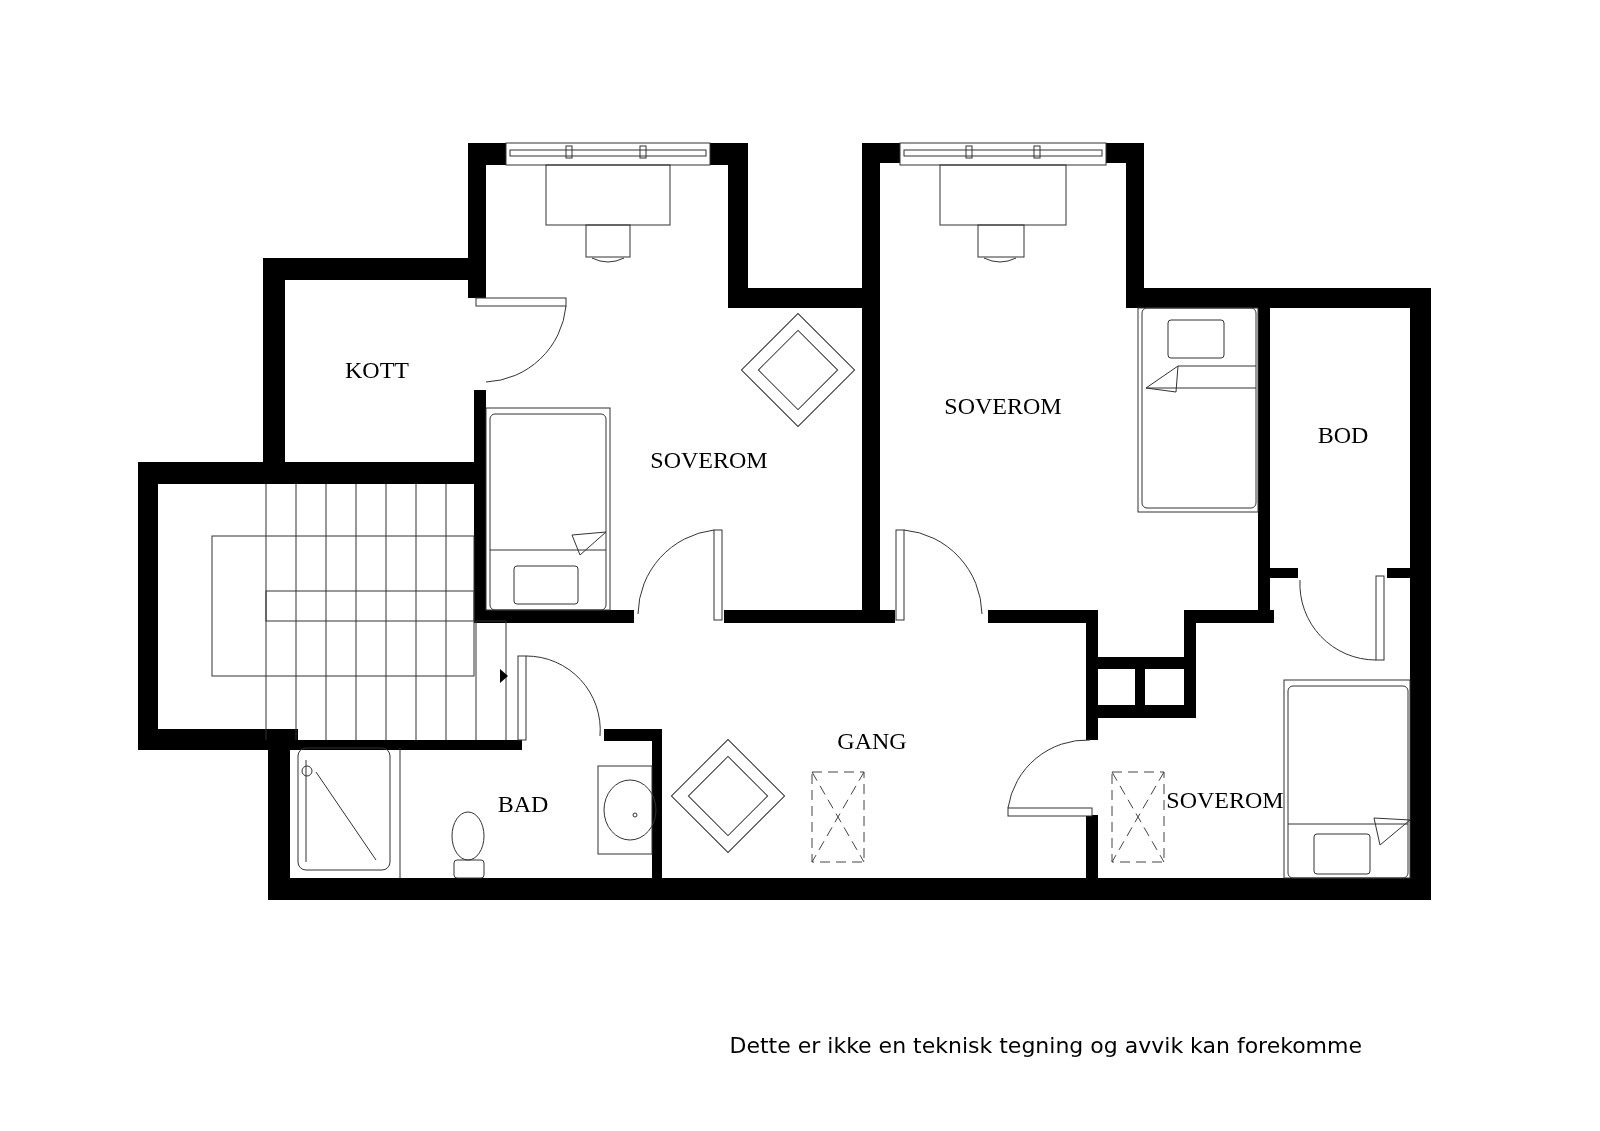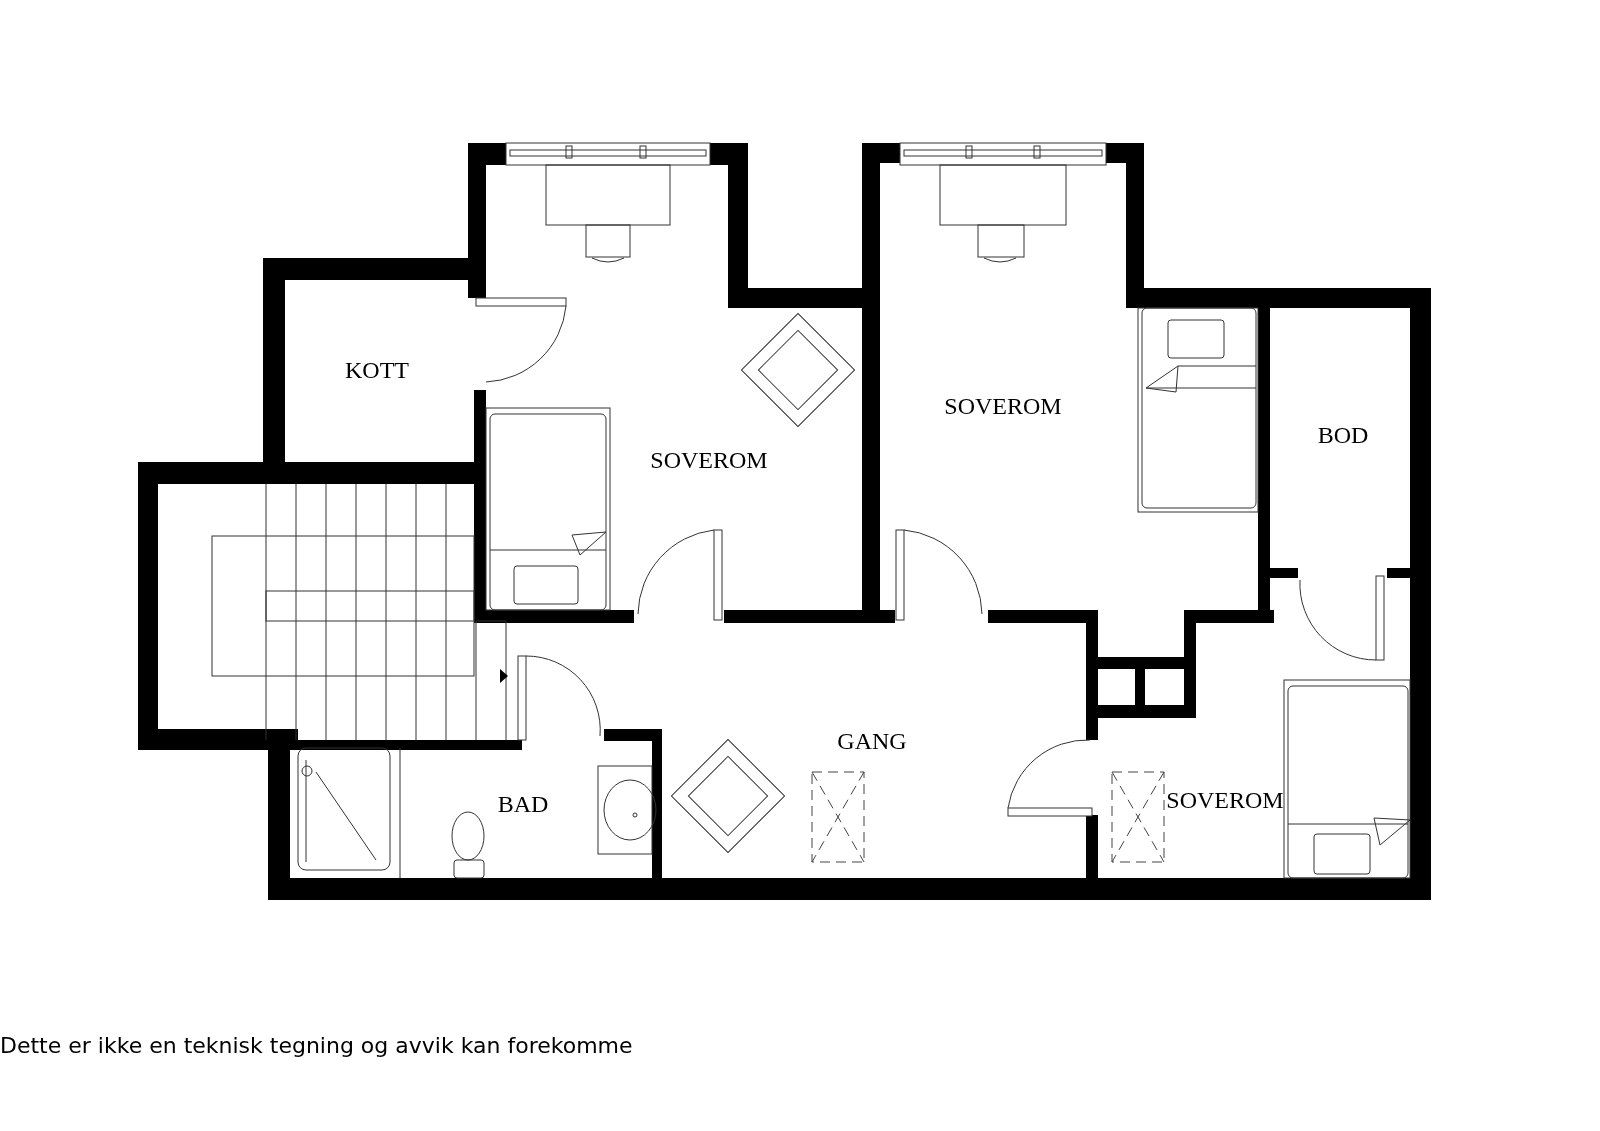--- a/index.html
+++ b/index.html
@@ -3,21 +3,21 @@
 <meta charset="utf-8">
 <style>
   html,body{margin:0;padding:0;background:#ffffff;}
   body{width:1600px;height:1131px;position:relative;overflow:hidden;}
   #plan{position:absolute;left:0;top:0;width:1600px;height:1131px;}
   .wall{fill:#000000;}
   .thin{fill:none;stroke:#333333;stroke-width:1;}
   .thin2{fill:#ffffff;stroke:#333333;stroke-width:1;}
   .dash{fill:none;stroke:#444444;stroke-width:1;stroke-dasharray:10 6;}
   .room-label{font-family:"Liberation Serif","DejaVu Serif",serif;font-size:24px;fill:#000000;text-anchor:middle;transform-box:fill-box;}
-  #disclaimer{position:absolute;left:0;top:1033px;width:1362px;text-align:left;
+  #disclaimer{position:absolute;left:0;top:1033px;width:1362px;text-align:right;
     font-family:"DejaVu Sans","Liberation Sans",sans-serif;font-size:22px;color:#000000;}
 </style>
 </head>
 <body>
 
 <svg id="plan" viewBox="0 0 1600 1131" xmlns="http://www.w3.org/2000/svg">
 
   <g>
 
     <rect class="wall" x="468" y="143" width="38" height="22"></rect>

